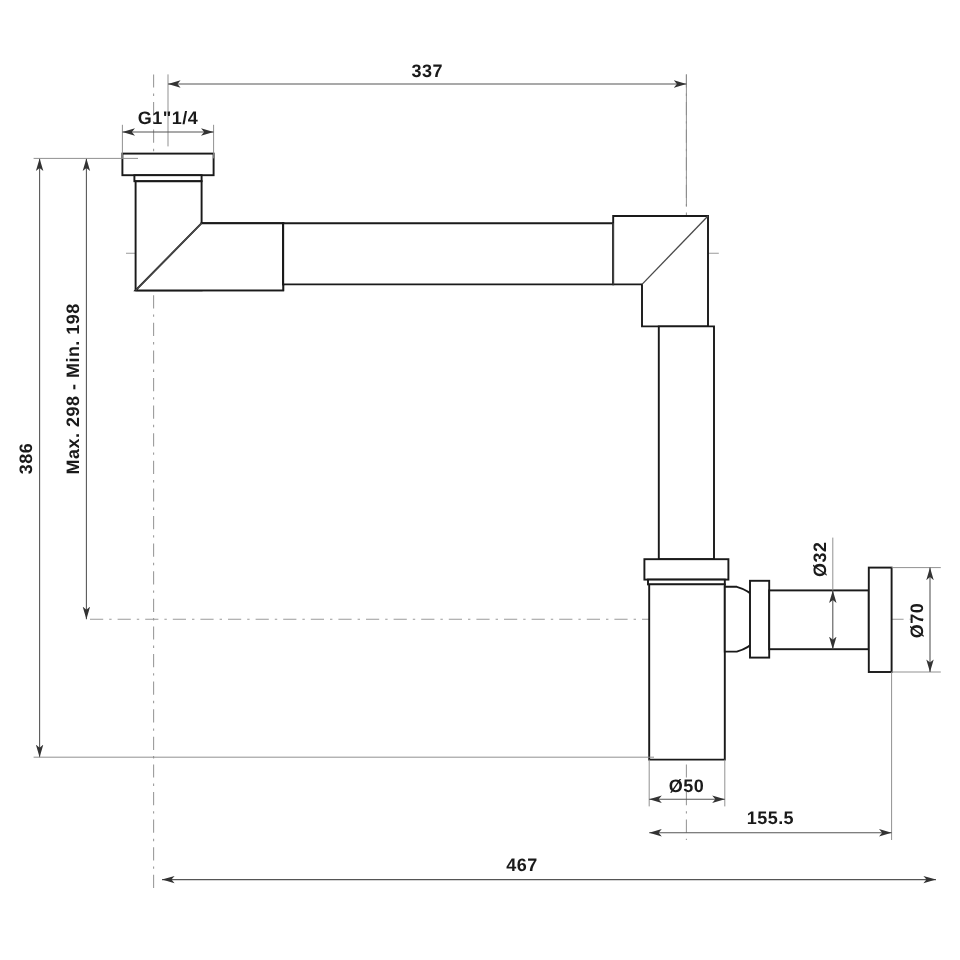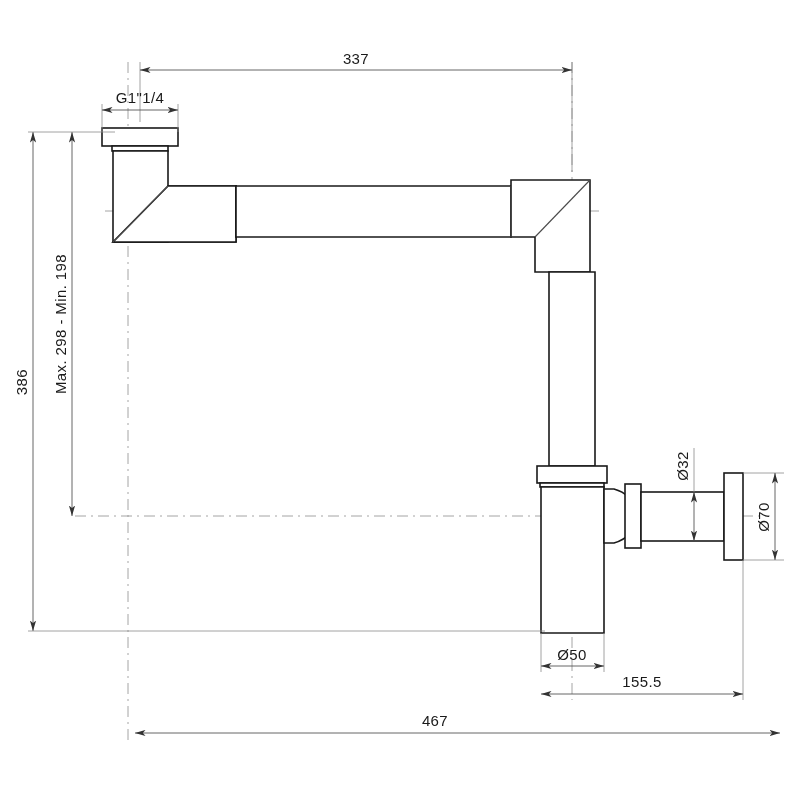--- a/index.html
+++ b/index.html
@@ -12,20 +12,21 @@
     width: 800px;
     height: 800px;
     font-family: "Liberation Sans", sans-serif;
     overflow: hidden;
   }
   #drawing-root {
     position: relative;
     width: 800px;
     height: 572px;
     background: #ffffff;
+    font-weight: bold;
   }
   svg#tech-drawing {
     display: block;
     width: 800px;
     height: 800px;
   }
   .part-outline {
     fill: #ffffff;
     stroke: #1a1a1a;
     stroke-width: 1.6;

